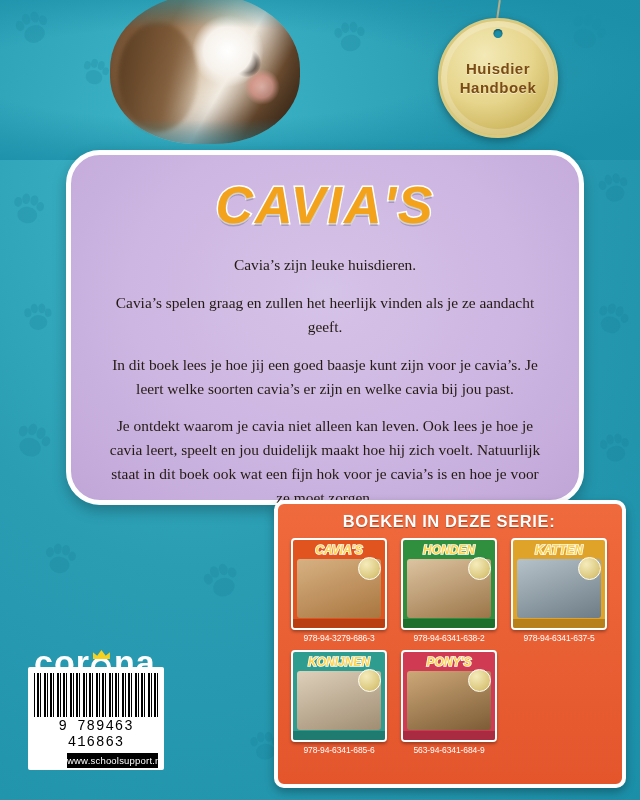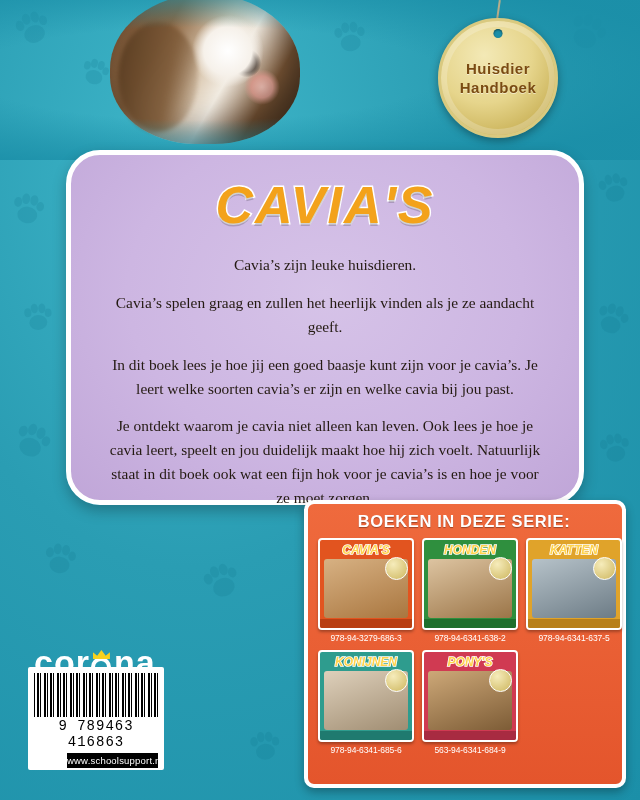--- a/index.html
+++ b/index.html
@@ -161,21 +161,21 @@
     font-size: 15.4px;
     line-height: 1.55;
   }
   .body-text p { margin: 0 0 14px 0; }
 
   
   .series {
     position: absolute;
     right: 14px;
     bottom: 12px;
-    width: 322px;
+    width: 352px;
     height: 288px;
     background: linear-gradient(180deg, #ef6a3d 0%, #e4552c 100%);
     border: 4px solid #ffffff;
     border-radius: 10px;
     box-shadow: 0 4px 10px rgba(0,0,0,0.3);
     z-index: 7;
     padding: 8px 12px 10px 10px;
     box-sizing: border-box;
   }
   .series-title {

